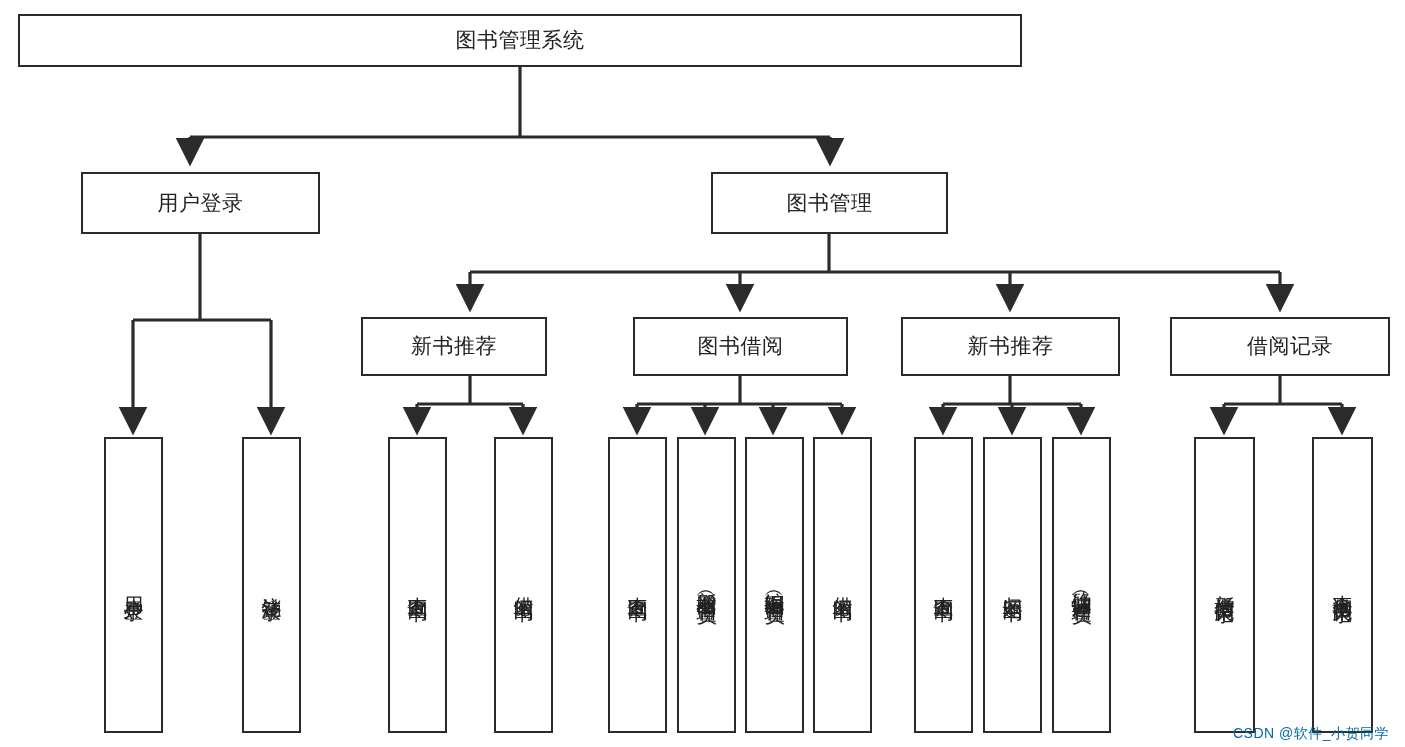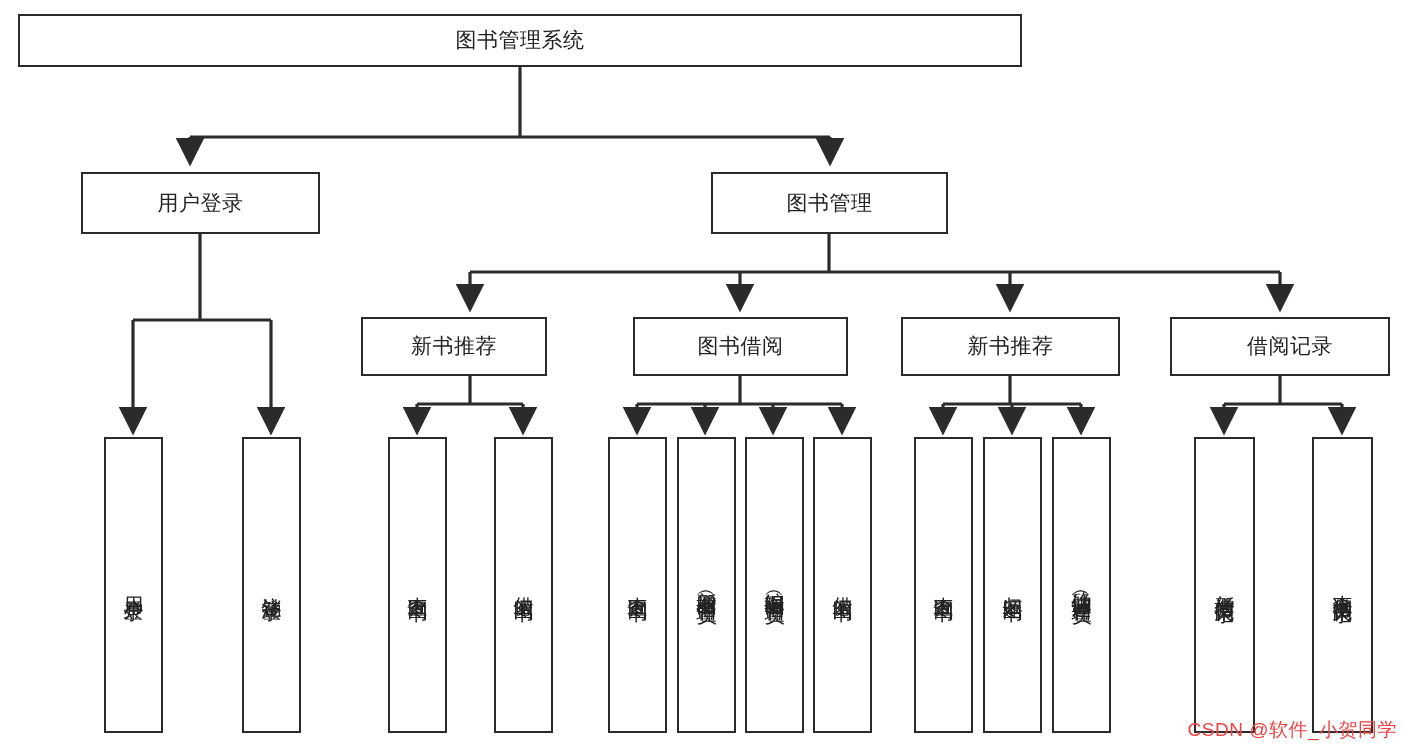--- a/index.html
+++ b/index.html
@@ -51,24 +51,24 @@
     text-orientation: upright;
     white-space: nowrap;
     line-height: 1.05;
     letter-spacing: 2px;
   }
   .node .htext {
     white-space: nowrap;
   }
   #watermark {
     position: absolute;
-    right: 8px;
+    right: 16px;
     bottom: 4px;
-    font-size: 19px;
-    color: #ef4444;
+    font-size: 14px;
+    color: #0369a1;
     white-space: nowrap;
     letter-spacing: 0.5px;
   }
 </style>
 </head>
 <body>
 
 <div id="diagram-root">
 
   <svg id="edge-layer" viewBox="0 0 1405 747" width="1405" height="747" aria-hidden="true">

